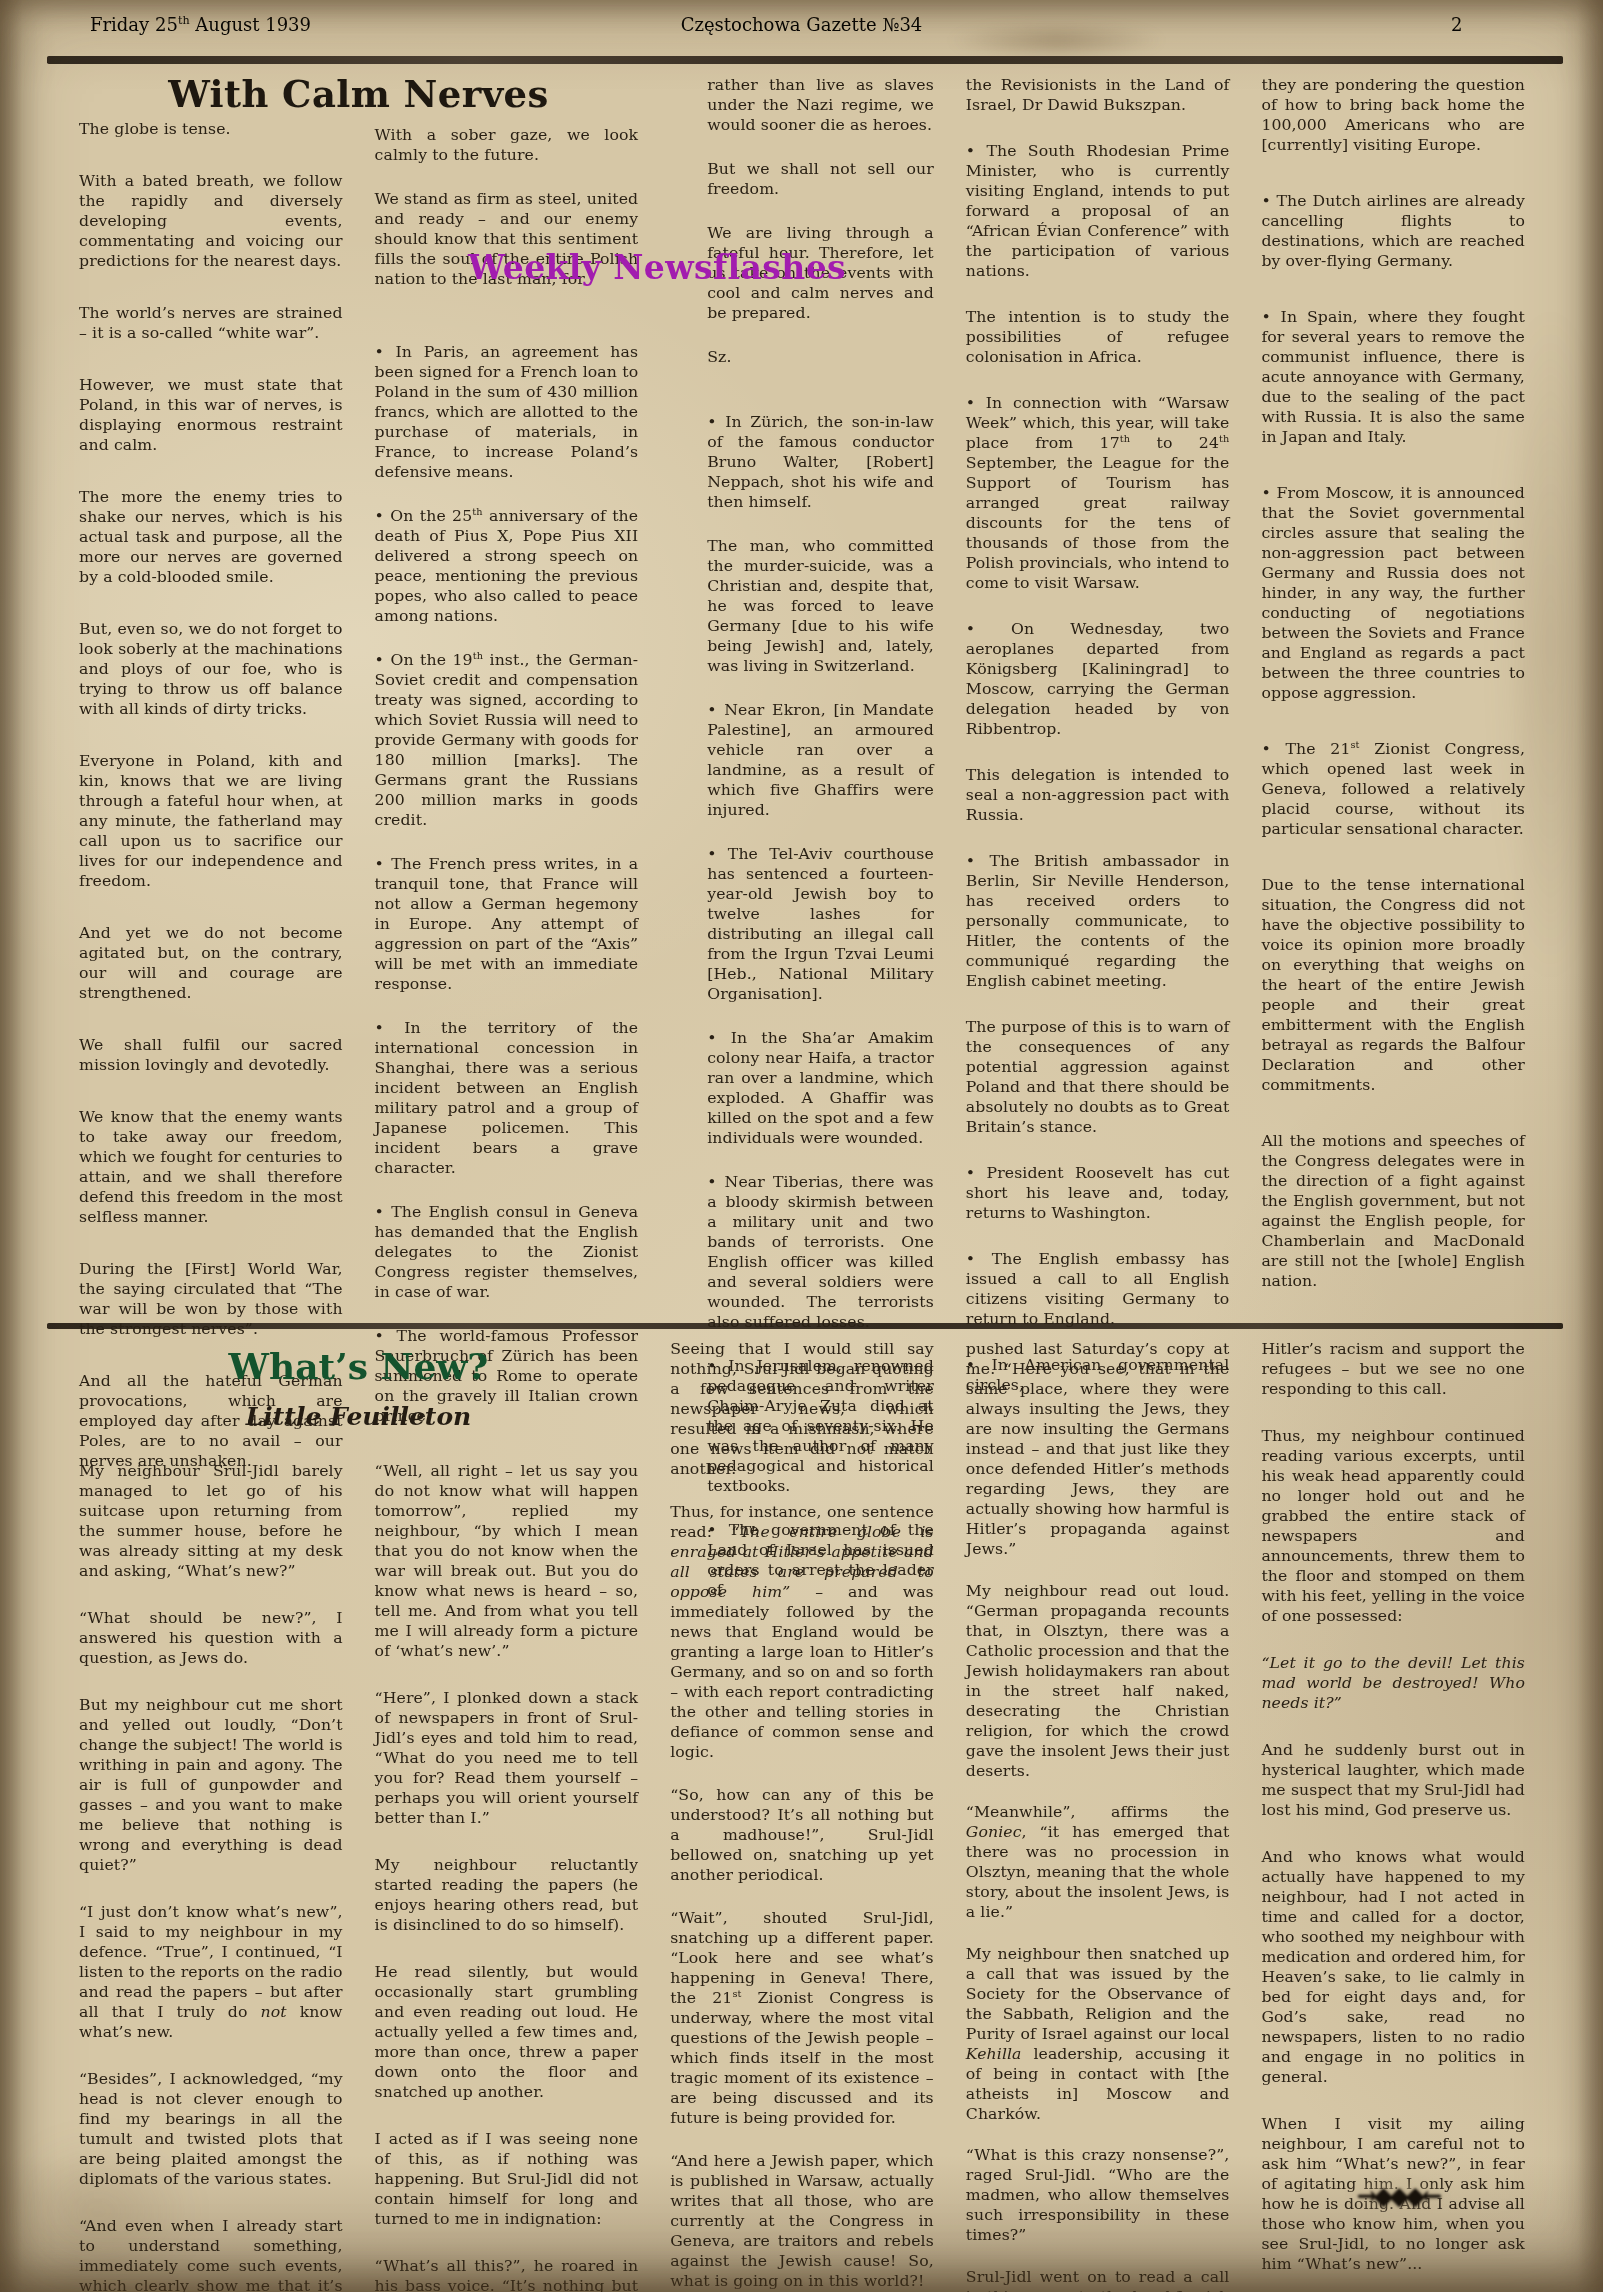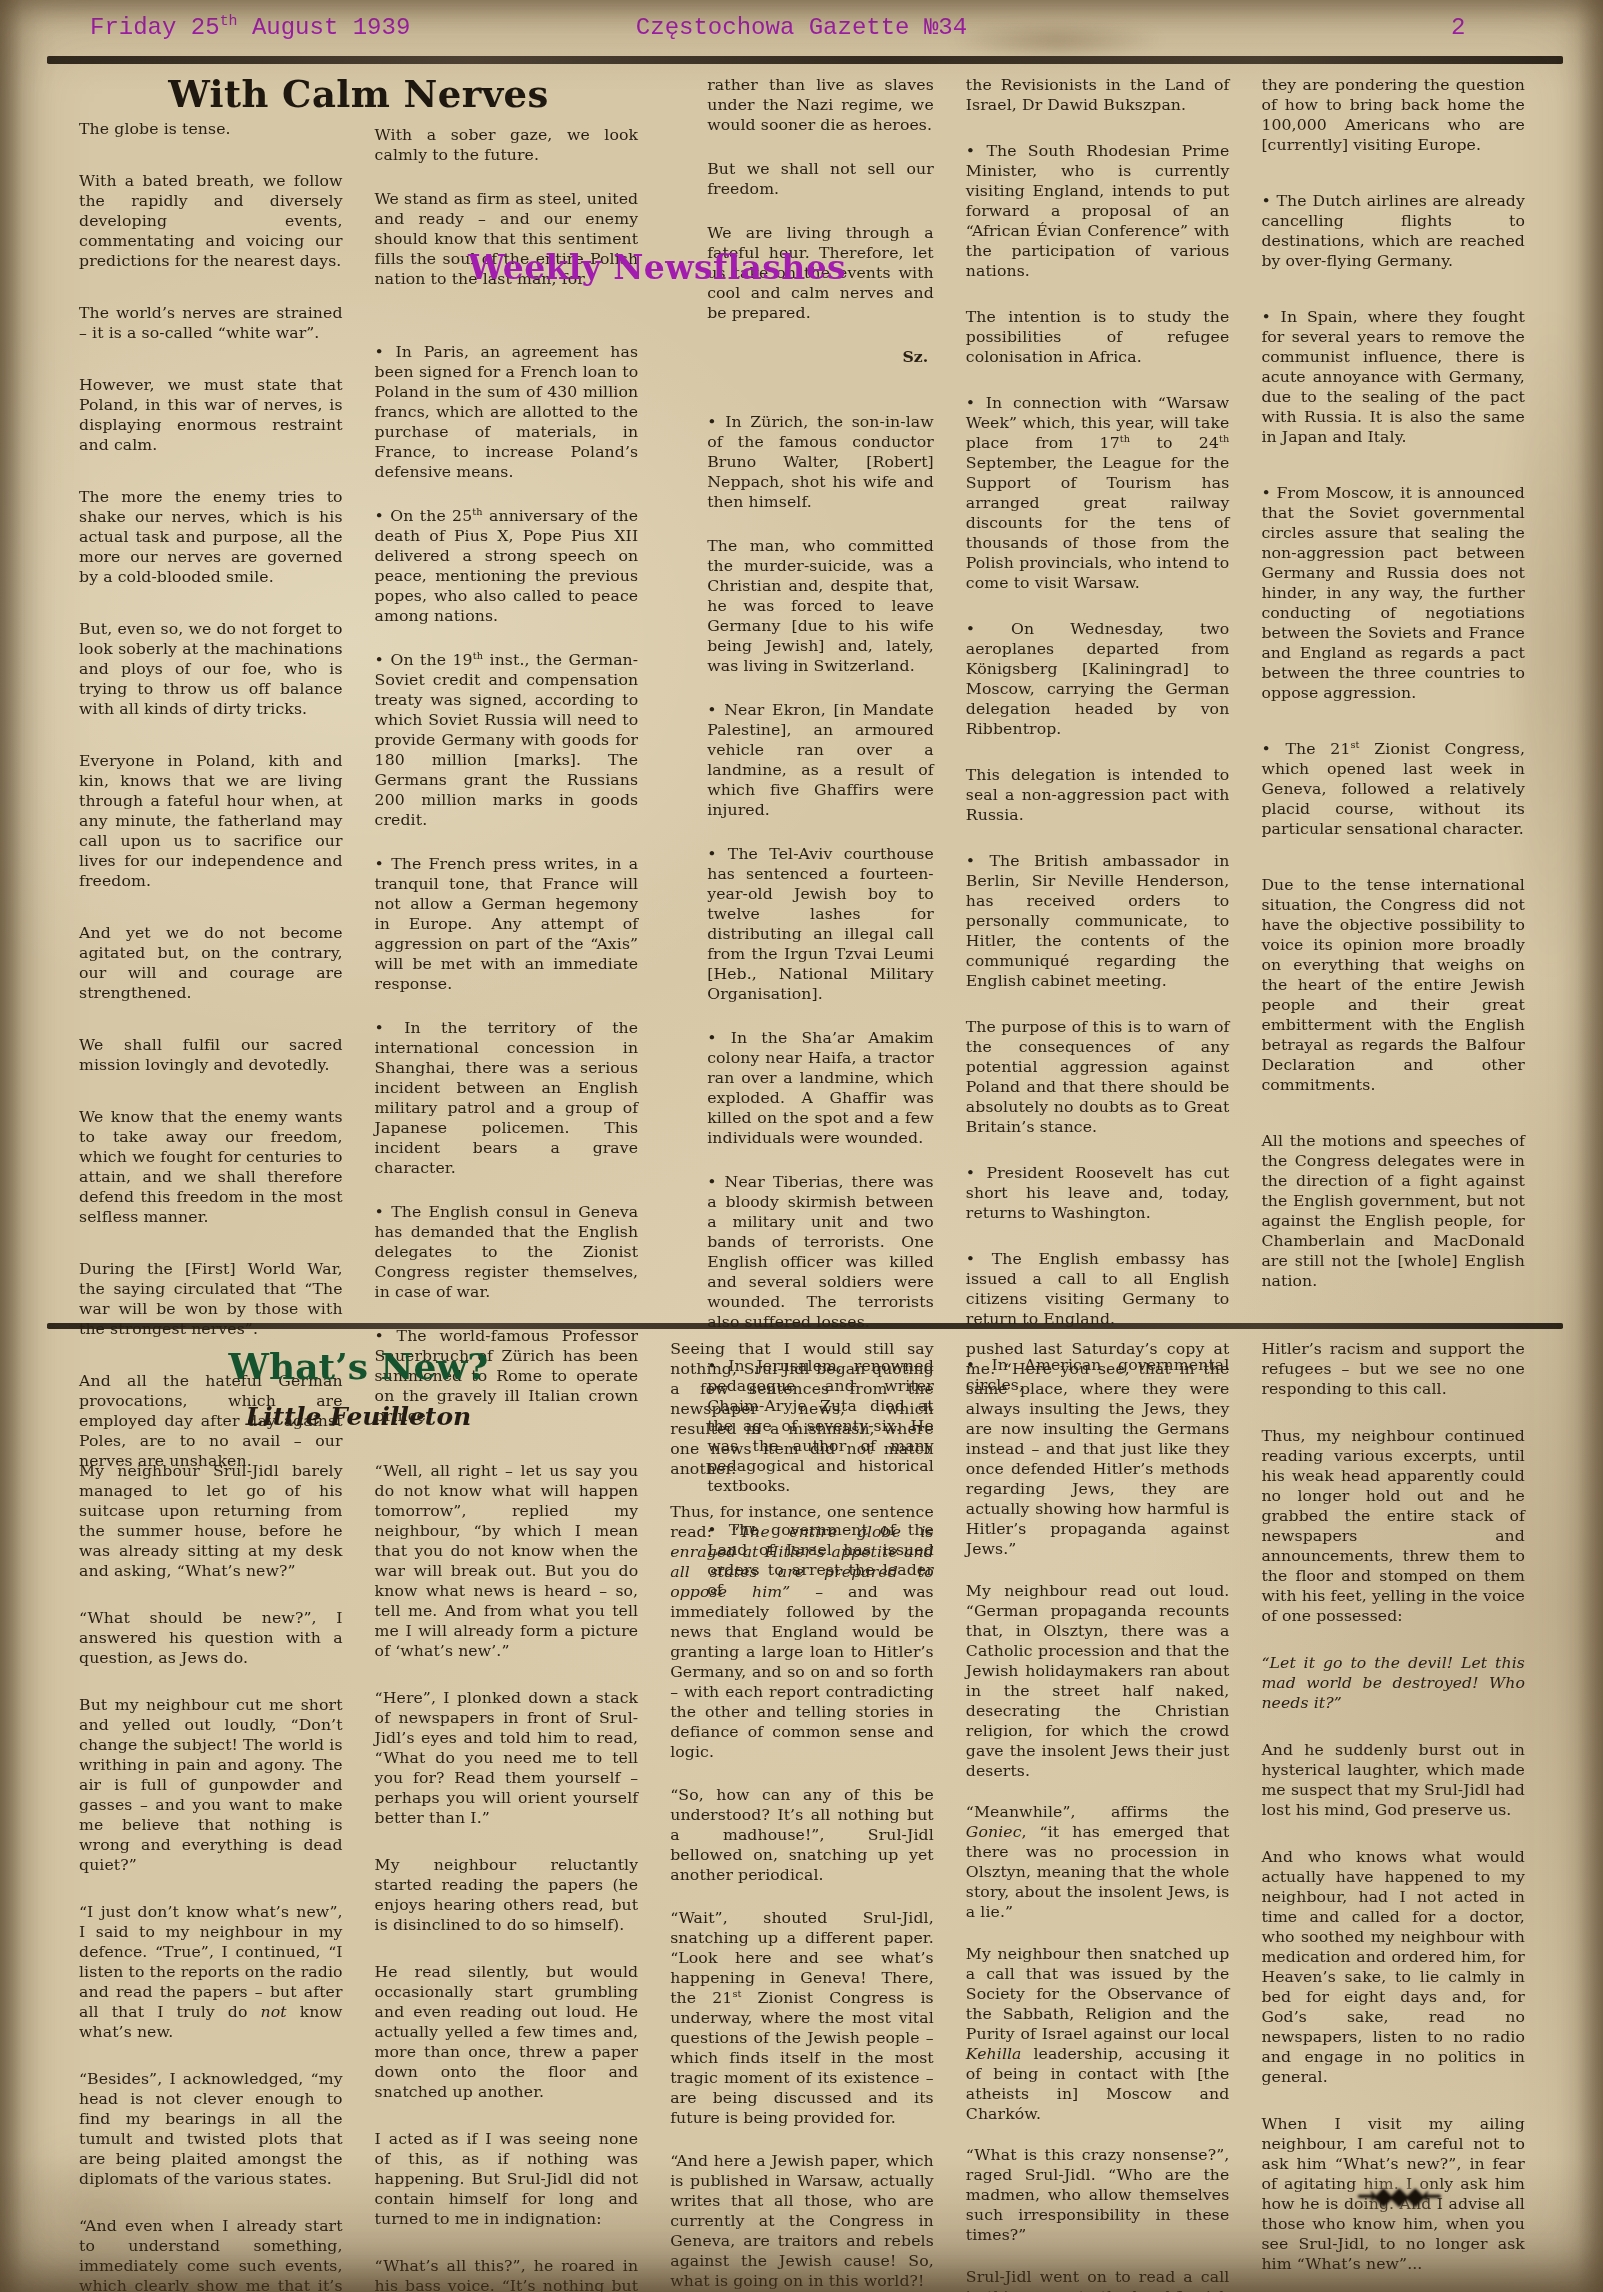--- a/index.html
+++ b/index.html
@@ -24,37 +24,37 @@
       inset 21.5px 0 32px rgba(80,62,38,.30),
       inset -18px 0 27px rgba(80,62,38,.26),
       inset 0 12.5px 21.5px rgba(80,62,38,.20);}
   .stain-top{position:absolute;left:940px;top:19.7px;width:233px;height:41px;pointer-events:none;
     background:radial-gradient(ellipse,rgba(104,82,52,.38),transparent 65%);filter:blur(5.4px);}
   .stain-right{position:absolute;left:1497px;top:304px;width:107px;height:681px;pointer-events:none;
     background:radial-gradient(ellipse,rgba(110,88,58,.17),transparent 70%);filter:blur(12.5px);}
   .stain-bl{position:absolute;left:0px;top:2131px;width:197px;height:161px;pointer-events:none;
     background:radial-gradient(ellipse,rgba(104,82,52,.18),transparent 70%);filter:blur(14.3px);}
 
-  .page-header{position:absolute;top:14.3px;left:0;right:0;height:30px;font-size:24px;color:#a21caf;font-family:Liberation Mono, monospace;}
+  .page-header{position:absolute;top:14.3px;left:0;right:0;height:30px;font-size:18px;color:#000000;}
   .ph-date{position:absolute;left:90px;top:0;}
   .ph-title{position:absolute;left:0;right:0;top:0;text-align:center;}
   .ph-page{position:absolute;left:1451px;top:0;}
 
   .rule{position:absolute;left:47px;width:1516px;z-index:5;
     background:linear-gradient(90deg,#30281d,#4c4134 28%,#342b20 55%,#473d2f 80%,#2d251b);
     border-radius:1.8px;}
   .rule-top{top:56px;height:8px;}
   .rule-mid{top:1323px;height:6.3px;}
 
   .columns{display:flex;gap:32px;margin:0 78px 0 79px;}
   .col{flex:1 1 0;text-align:justify;}
   .col p{margin:0;}
   sup{font-size:62%;line-height:0;vertical-align:super;}
   i{font-style:italic;}
-  .align-right{text-align:right;padding-right:5.4px;font-weight:bold;}
+  .align-right{text-align:left;padding-right:5.4px;}
 
   .top-section{position:absolute;top:72px;left:0;right:0;z-index:10;}
   .top-section .col{font-size:15.7px;line-height:20px;letter-spacing:0.1px;}
   .col-t1{padding-top:47px;}  .col-t1 p{margin-bottom:32px;}
   .col-t2{padding-top:47px;}  .col-t2 p{margin-bottom:24px;margin-top:6px;}
   .col-t3{padding-top:2.7px;}   .col-t3 p{margin-bottom:24px;margin-left:37px;}
   .col-t4{padding-top:2.7px;}   .col-t4 p{margin-bottom:26px;}
   .col-t5{padding-top:2.7px;}   .col-t5 p{margin-bottom:36px;}
   .headline-main{position:absolute;top:0px;left:79px;width:559px;margin:0;text-align:center;
     font-size:37px;font-weight:bold;letter-spacing:0.4px;color:#1e1810;}

